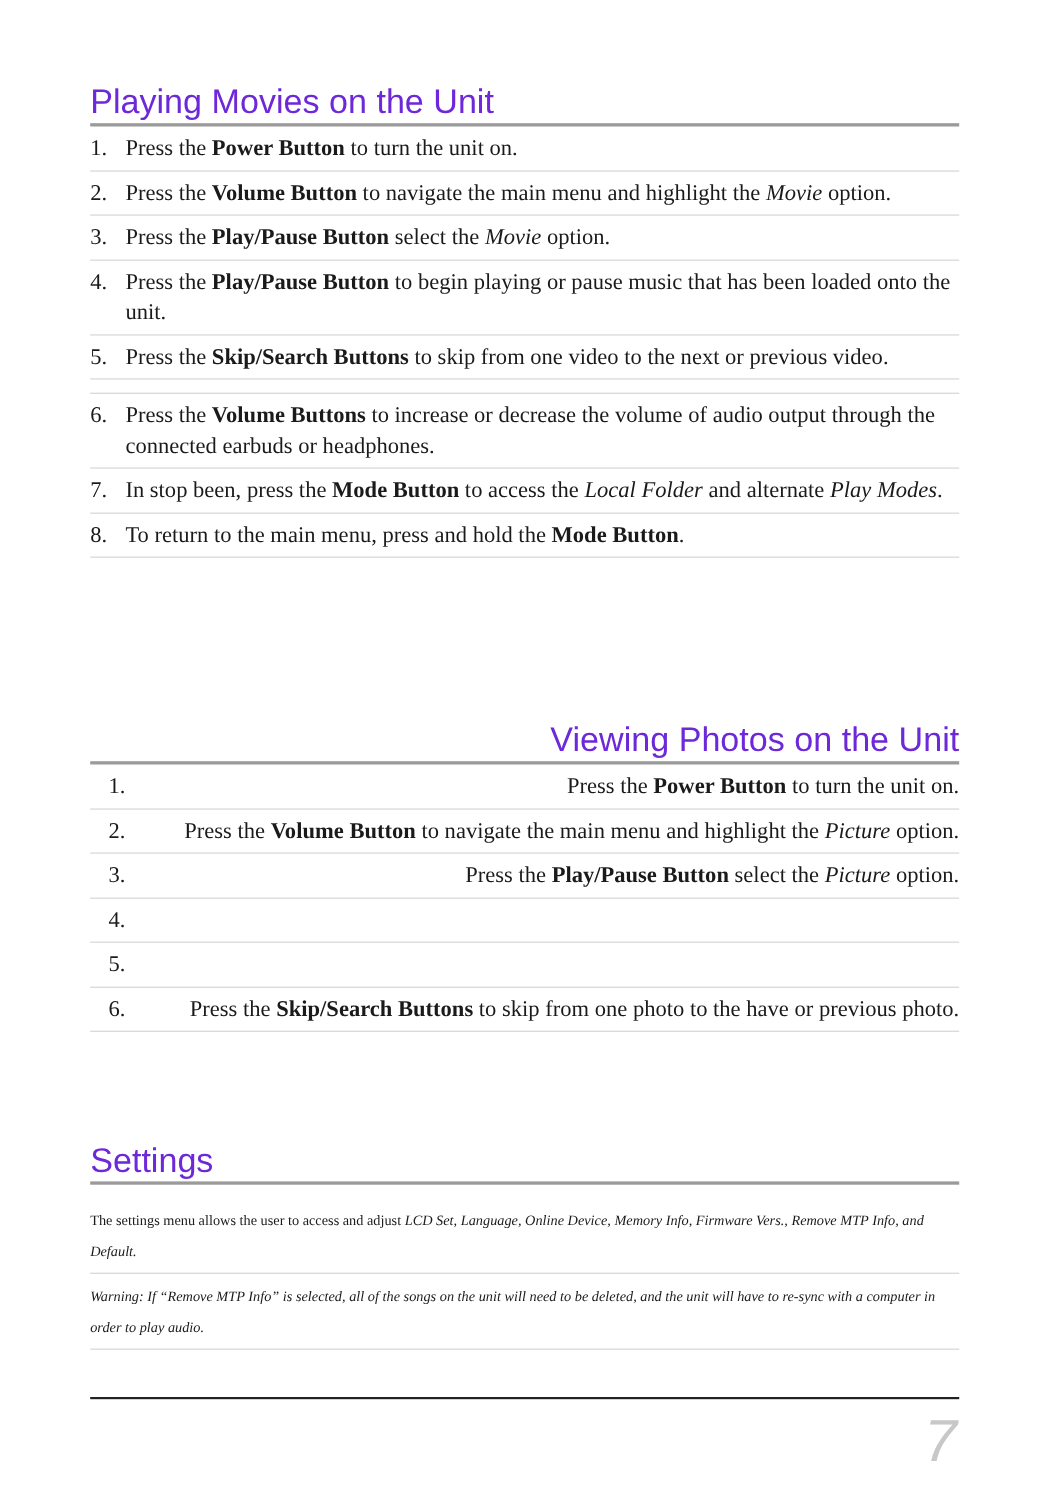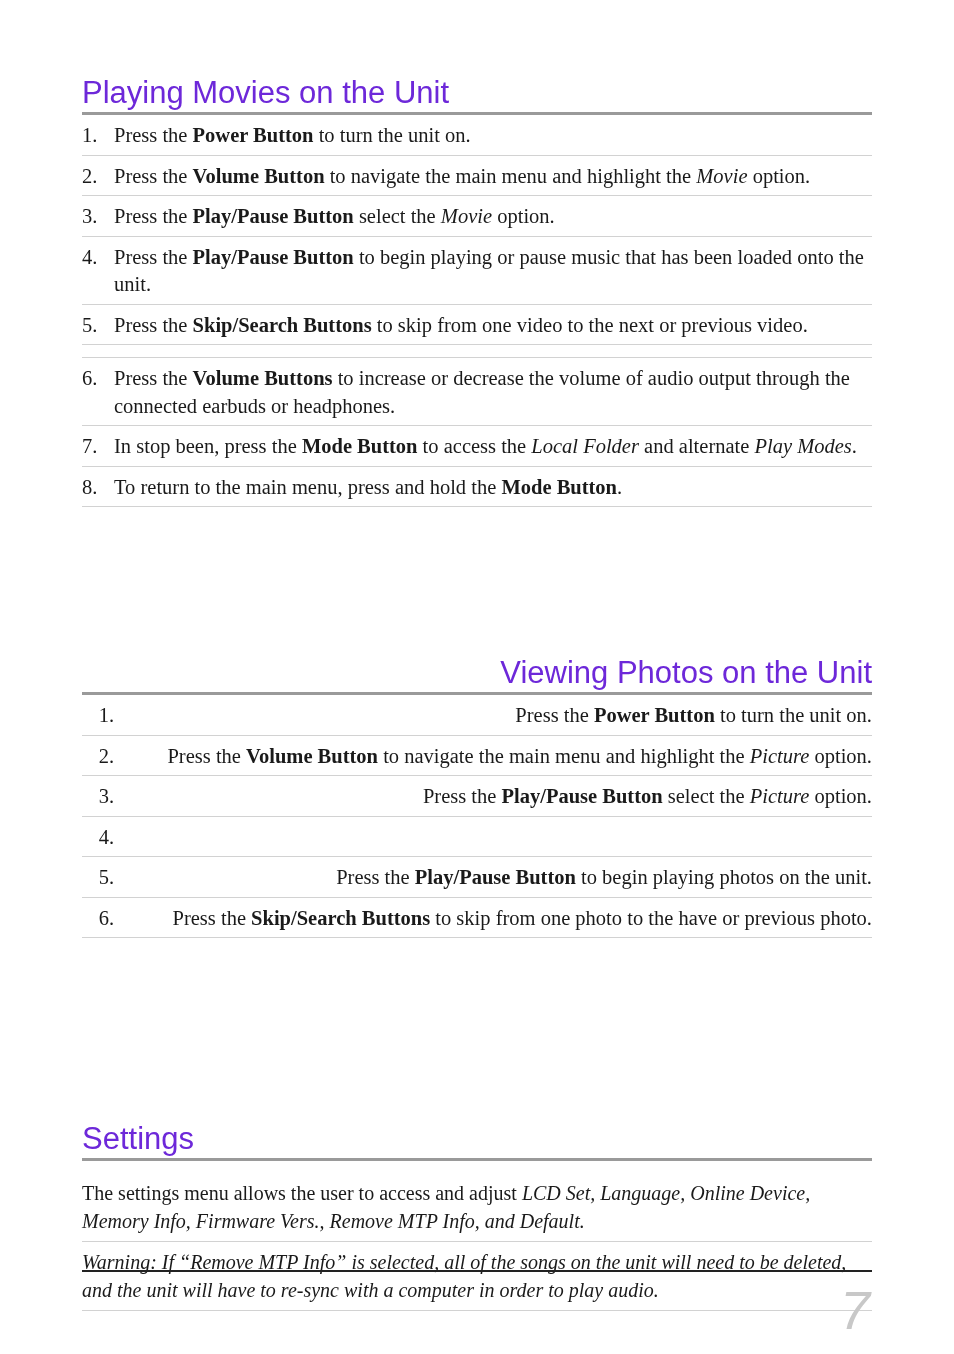--- a/index.html
+++ b/index.html
@@ -18,21 +18,21 @@
     border-bottom: 1.5px solid #d2d2d2;
     padding: 7px 0 5px 0;
     display: flex;
   }
   .row .num { width: 32px; flex: 0 0 32px; }
   .row .txt { flex: 1; }
   .row b { font-weight: bold; }
   .row i { font-style: italic; }
   .para {
     font-family: "Liberation Serif", serif;
-    font-size: 20px; line-height: 27.5px; color: #1a1a1a;
+    font-size: 13px; line-height: 27.5px; color: #1a1a1a;
     border-bottom: 1.5px solid #d2d2d2;
     padding: 7px 0 6px 0;
   }
   .para i { font-style: italic; }
   .footer-rule { position: absolute; left: 82px; top: 1270px; width: 790px; height: 0; border-top: 2px solid #222; }
   .page-number {
     position: absolute; right: 84px; top: 1282px;
     font-family: "Liberation Sans", sans-serif; font-size: 54px; color: #c8c8c8;
     font-style: italic; line-height: 56px;
   }
@@ -95,30 +95,29 @@
         </li>
         <li class="row">
           <span class="num">3.</span>
           <span class="txt"><span>Press the </span><b>Play/Pause Button</b><span> select the </span><i>Picture</i><span> option.</span></span>
         </li>
         <li class="row">
           <span class="num">4.</span>
         </li>
         <li class="row">
           <span class="num">5.</span>
-          <span class="txt"><span>Press the </span><b>Play/Pause Button</b><span> to begin playing photos on the unit.</span></span>
         </li>
         <li class="row">
           <span class="num">6.</span>
           <span class="txt"><span>Press the </span><b>Skip/Search Buttons</b><span> to skip from one photo to the have or previous photo.</span></span>
         </li>
       </ul>
   </div>
 
-  <div id="sec2" style="position:absolute; top:1122px; width:790px;">
+  <div id="sec2" style="position:absolute; top:1038px; width:790px;">
     <h2 class="section-title">Settings</h2>
     <div style="height:12px"></div>
     <div class="para"><span>The settings menu allows the user to access and adjust </span><i>LCD Set, Language, Online Device, Memory Info, Firmware Vers., Remove MTP Info, and Default.</i></div>
     <div class="para"><i>Warning:  If “Remove MTP Info” is selected, all of the songs on the unit will need to be deleted, and the unit will have to re-sync with a computer in order to play audio.</i></div>
   </div>
 </div>
 
 <div class="footer-rule"></div>
 <div class="page-number">7</div>
 

